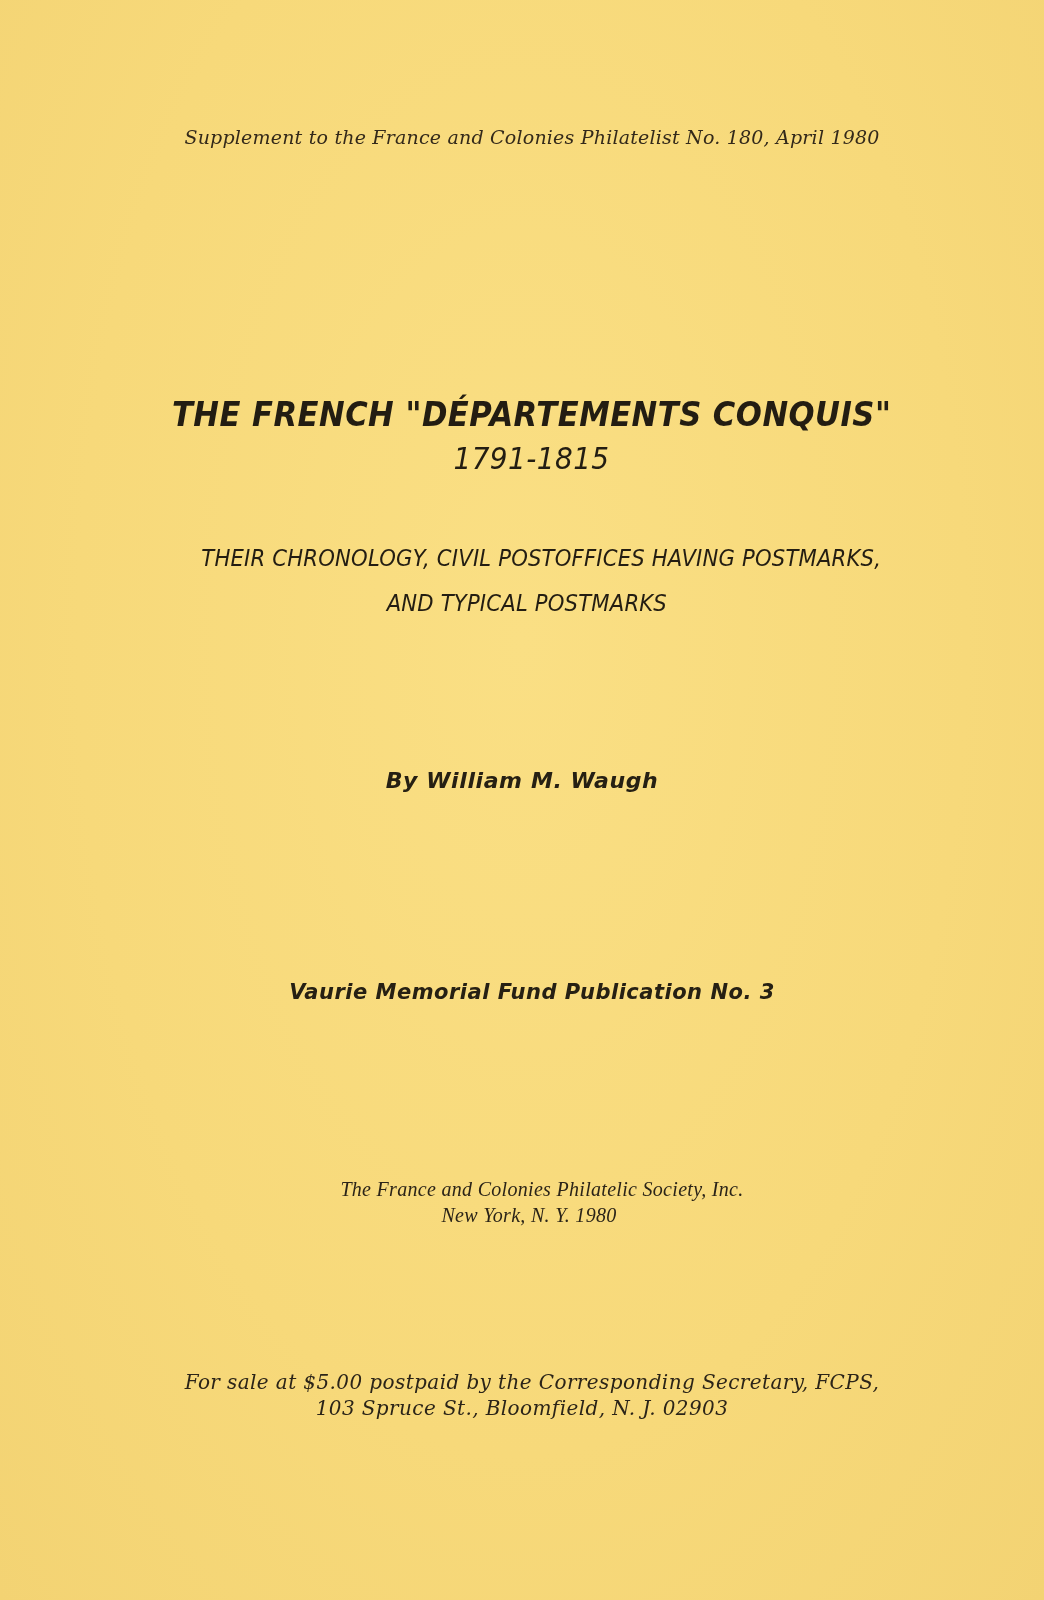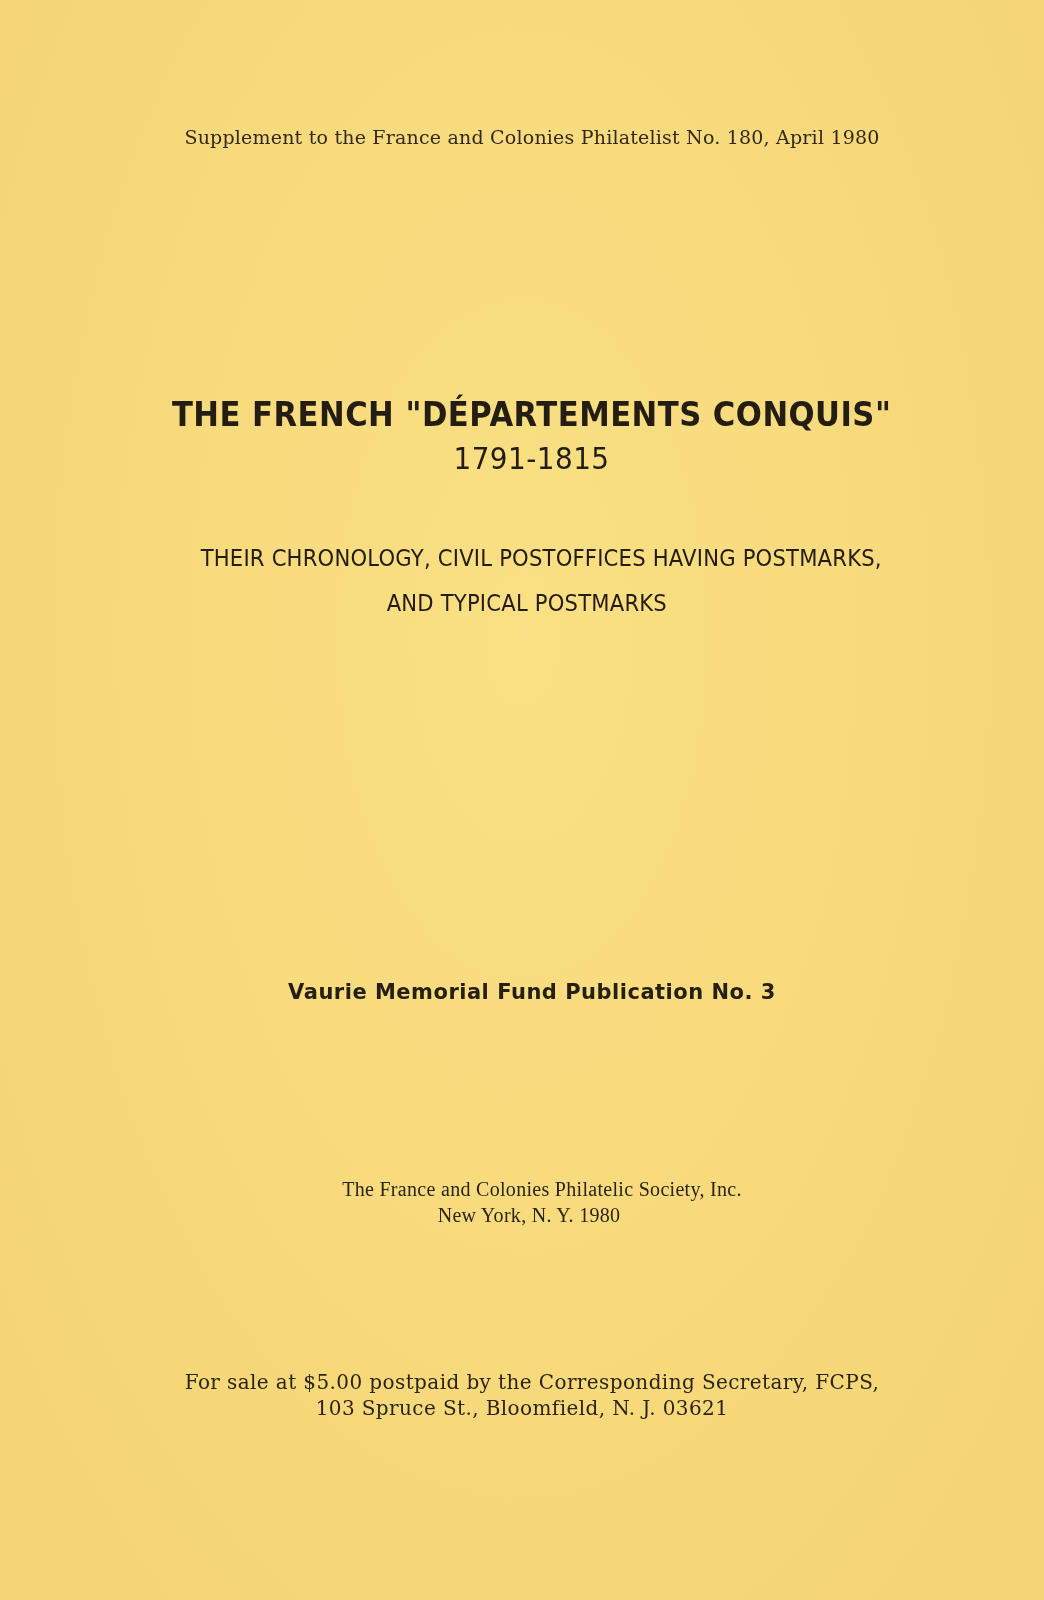--- a/index.html
+++ b/index.html
@@ -5,20 +5,21 @@
   html, body { margin: 0; padding: 0; }
   body {
     width: 1044px; height: 1600px; overflow: hidden;
     background: #f8dc7e;
     position: relative;
     color: #2a2318;
   }
   .page {
     position: absolute; left: 0; top: 0; width: 1044px; height: 1600px;
     background: radial-gradient(ellipse at 50% 40%, #fadf84 0%, #f7d97a 60%, #f3d373 100%);
+    font-style: italic;
   }
   .line { position: absolute; left: 0; width: 1044px; text-align: center; white-space: nowrap; }
   .serif { font-family: "DejaVu Serif", "Liberation Serif", serif; }
   .sans { font-family: "DejaVu Sans", "Liberation Sans", sans-serif; }
   .lib-serif { font-family: "Liberation Serif", "DejaVu Serif", serif; }
 
   .supplement { top: 126px; font-size: 19px; letter-spacing: 0.2px; color: #33291a; padding-left: 10px; }
   .title { top: 395px; font-size: 33px; font-weight: bold; letter-spacing: 0.5px; transform: scaleX(0.93); transform-origin: center; padding-left: 10px; color: #231d12; }
   .years { top: 440px; font-size: 31px; letter-spacing: 0.5px; color: #231d12; transform: scaleX(0.9); padding-left: 10px; }
   .subtitle1 { top: 545px; font-size: 23px; letter-spacing: 0.2px; transform: scaleX(0.92); padding-left: 20px; color: #231d12; }
@@ -35,21 +36,22 @@
 
 <div class="page">
   <div class="line serif supplement">Supplement to the France and Colonies Philatelist No. 180, April 1980</div>
 
   <div class="line sans title">THE FRENCH "DÉPARTEMENTS CONQUIS"</div>
   <div class="line sans years">1791-1815</div>
 
   <div class="line sans subtitle1">THEIR CHRONOLOGY, CIVIL POSTOFFICES HAVING POSTMARKS,</div>
   <div class="line sans subtitle2">AND TYPICAL POSTMARKS</div>
 
+  <div class="line sans author">By William M. Waugh</div>
 
   <div class="line sans fund">Vaurie Memorial Fund Publication No. 3</div>
 
   <div class="line lib-serif society">The France and Colonies Philatelic Society, Inc.</div>
   <div class="line lib-serif city">New York, N. Y. 1980</div>
 
   <div class="line serif sale1">For sale at $5.00 postpaid by the Corresponding Secretary, FCPS,</div>
-  <div class="line serif sale2">103 Spruce St., Bloomfield, N. J. 03621</div>
+  <div class="line serif sale2">103 Spruce St., Bloomfield, N. J. 02903</div>
 </div>
 
 </body></html>

